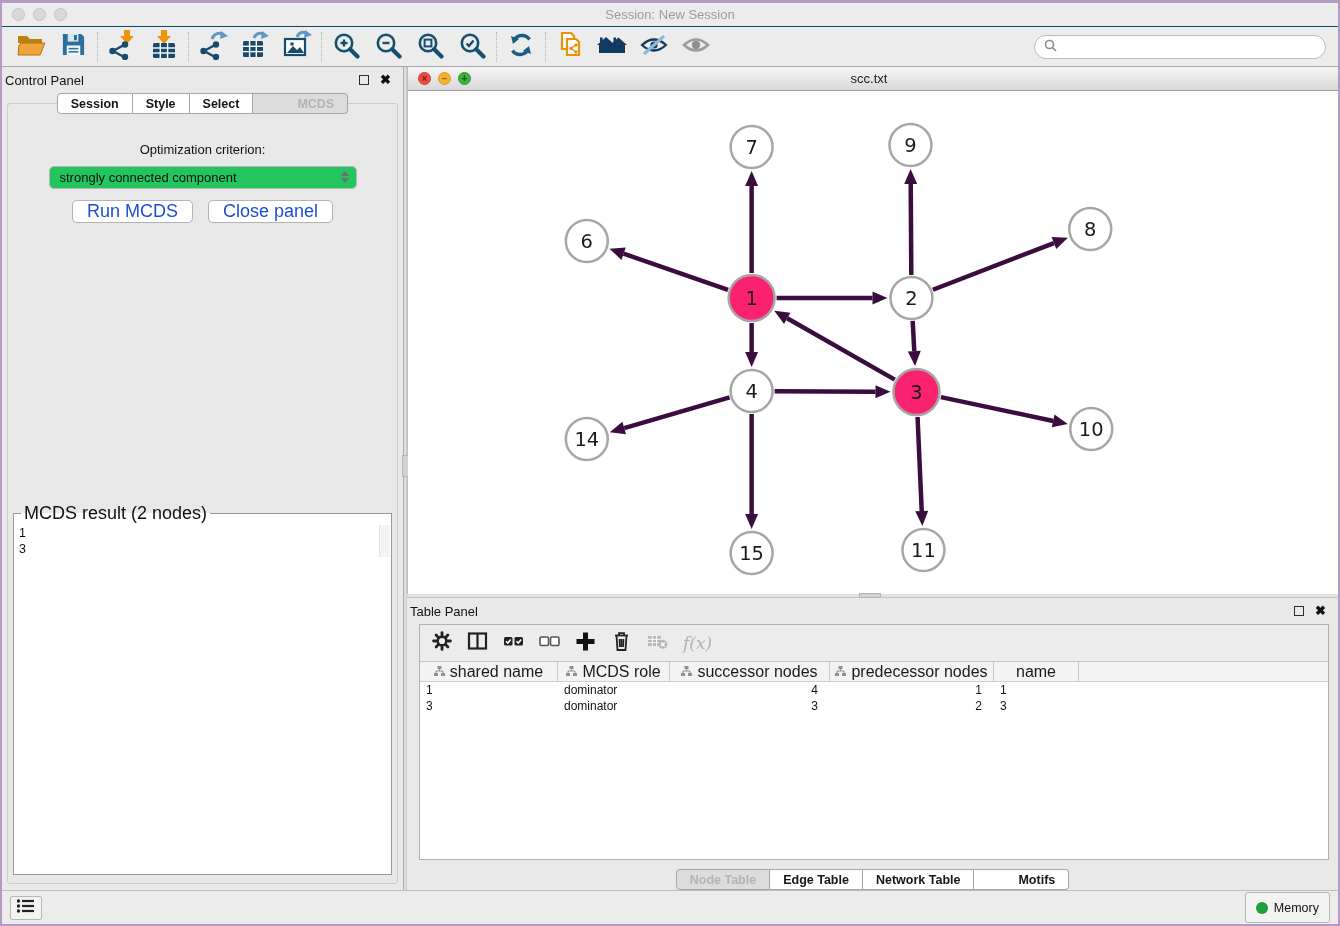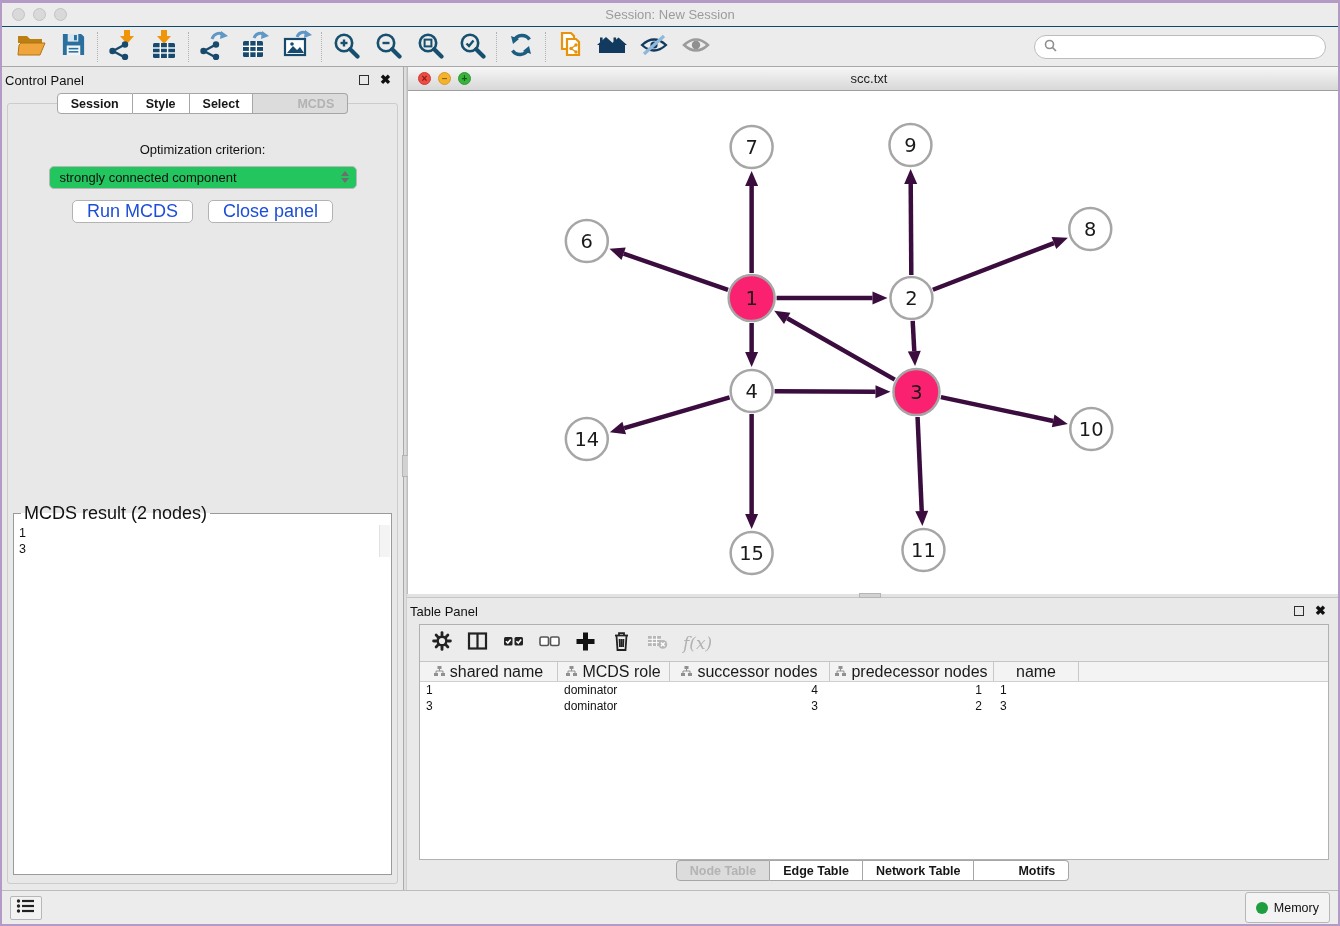--- a/index.html
+++ b/index.html
@@ -99,21 +99,21 @@
   .tt-btn { display:flex; align-items:center; justify-content:center; cursor:default; }
   .fx-label { font-family:"DejaVu Serif", serif; font-style:italic; font-size:17px; color:#b2b2b2; }
   .thead { display:flex; height:20px; flex:none; background:#f3f3f3; border-bottom:1px solid #cfcfcf; }
   .th { display:flex; align-items:center; justify-content:center; gap:5px; font-size:16px; color:#1a1a1a;
         border-right:1px solid #c9c9c9; }
   .tbody { flex:1; overflow:hidden; }
   .tr { display:flex; height:16px; }
   .td { font-size:12px; line-height:16px; color:#111; padding:0 6px; overflow:hidden; white-space:nowrap; }
   .td.right { text-align:right; padding-right:12px; }
 
-  .bottom-tabs { height:30px; flex:none; display:flex; justify-content:center; align-items:flex-start; }
+  .bottom-tabs { height:30px; flex:none; display:flex; justify-content:center; align-items:flex-end; }
 
   
   .statusbar { height:34px; flex:none; background:#ececec; border-top:1px solid #bdbdbd;
                display:flex; align-items:center; padding:0 8px; }
   .sb-btn { width:32px; height:24px; background:#f3f3f3; border:1px solid #b7b7b7; border-radius:2px;
             display:flex; align-items:center; justify-content:center; cursor:default; }
   .mem-btn { margin-left:auto; height:31px; padding:0 10px; background:#f3f3f3; border:1px solid #b7b7b7;
              border-radius:3px; display:flex; align-items:center; gap:6px; font-size:12.5px; color:#111; }
   .mem-dot { width:12px; height:12px; border-radius:50%; background:#1e9e3e; }
 </style>

